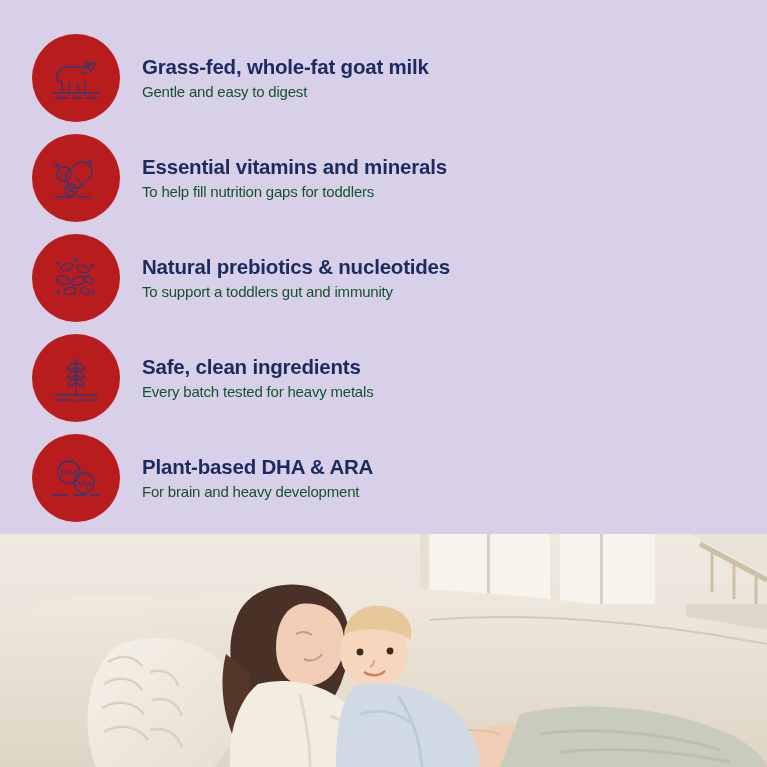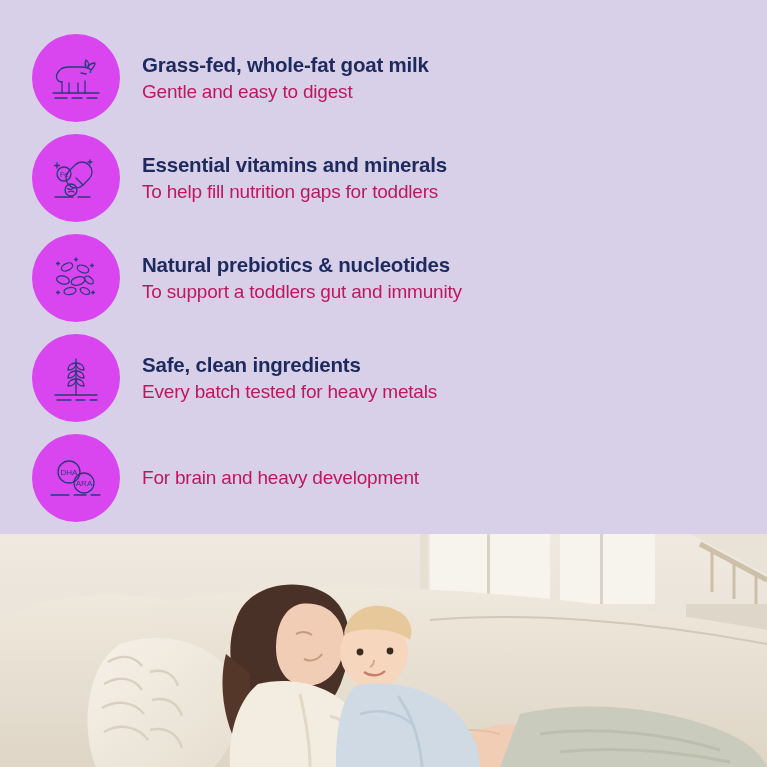--- a/index.html
+++ b/index.html
@@ -36,21 +36,21 @@
     align-items: center;
     height: 100px;
     margin-bottom: 0px;
     padding-left: 32px;
   }
   .icon-circle {
     flex: 0 0 auto;
     width: 88px;
     height: 88px;
     border-radius: 50%;
-    background: #d946ef;
+    background: #b91c1c;
     display: flex;
     align-items: center;
     justify-content: center;
     margin-right: 22px;
   }
   .icon-circle svg {
     display: block;
   }
   .feature-text {
     display: flex;
@@ -59,23 +59,23 @@
   }
   .feature-title {
     font-size: 20.5px;
     font-weight: bold;
     color: #1d2a5e;
     letter-spacing: -0.2px;
     line-height: 1.25;
     margin-bottom: 3px;
   }
   .feature-sub {
-    font-size: 19px;
+    font-size: 15px;
     font-weight: normal;
-    color: #be185d;
+    color: #14532d;
     letter-spacing: -0.2px;
     line-height: 1.25;
   }
 
   
   .photo {
     position: absolute;
     left: 0;
     top: 534px;
     width: 767px;
@@ -190,20 +190,21 @@
           <circle cx="26" cy="27" r="11"></circle>
           <text x="26" y="30" font-family="Liberation Sans, sans-serif" font-size="8" fill="#2b3a7a" stroke="none" text-anchor="middle">DHA</text>
           <circle cx="41" cy="38" r="10"></circle>
           <text x="41" y="41" font-family="Liberation Sans, sans-serif" font-size="8" fill="#2b3a7a" stroke="none" text-anchor="middle">ARA</text>
           <path d="M8 50 h18"></path>
             <path d="M31 50 h12"></path>
             <path d="M48 50 h9"></path>
         </svg>
       </div>
       <div class="feature-text">
+        <div class="feature-title">Plant-based DHA &amp; ARA</div>
         <div class="feature-sub">For brain and heavy development</div>
       </div>
     </div>
 
   </div>
 
   <div class="photo">
     <svg width="767" height="233" viewBox="0 0 767 233">
       <defs>
         <linearGradient id="wall" x1="0" y1="0" x2="0" y2="1">

